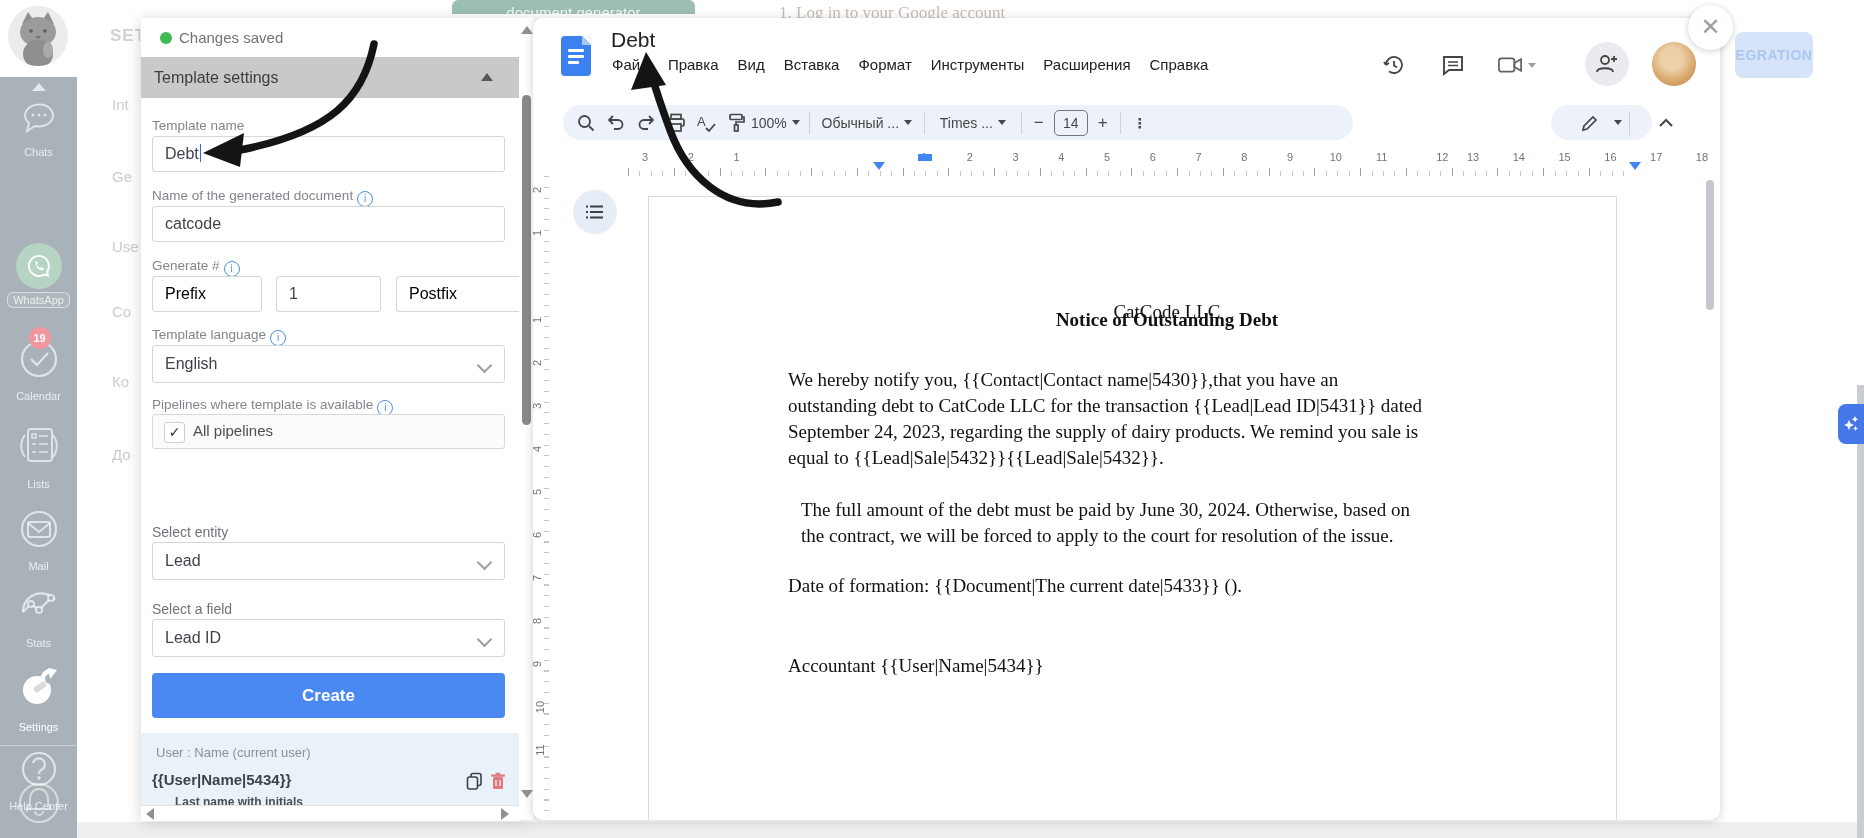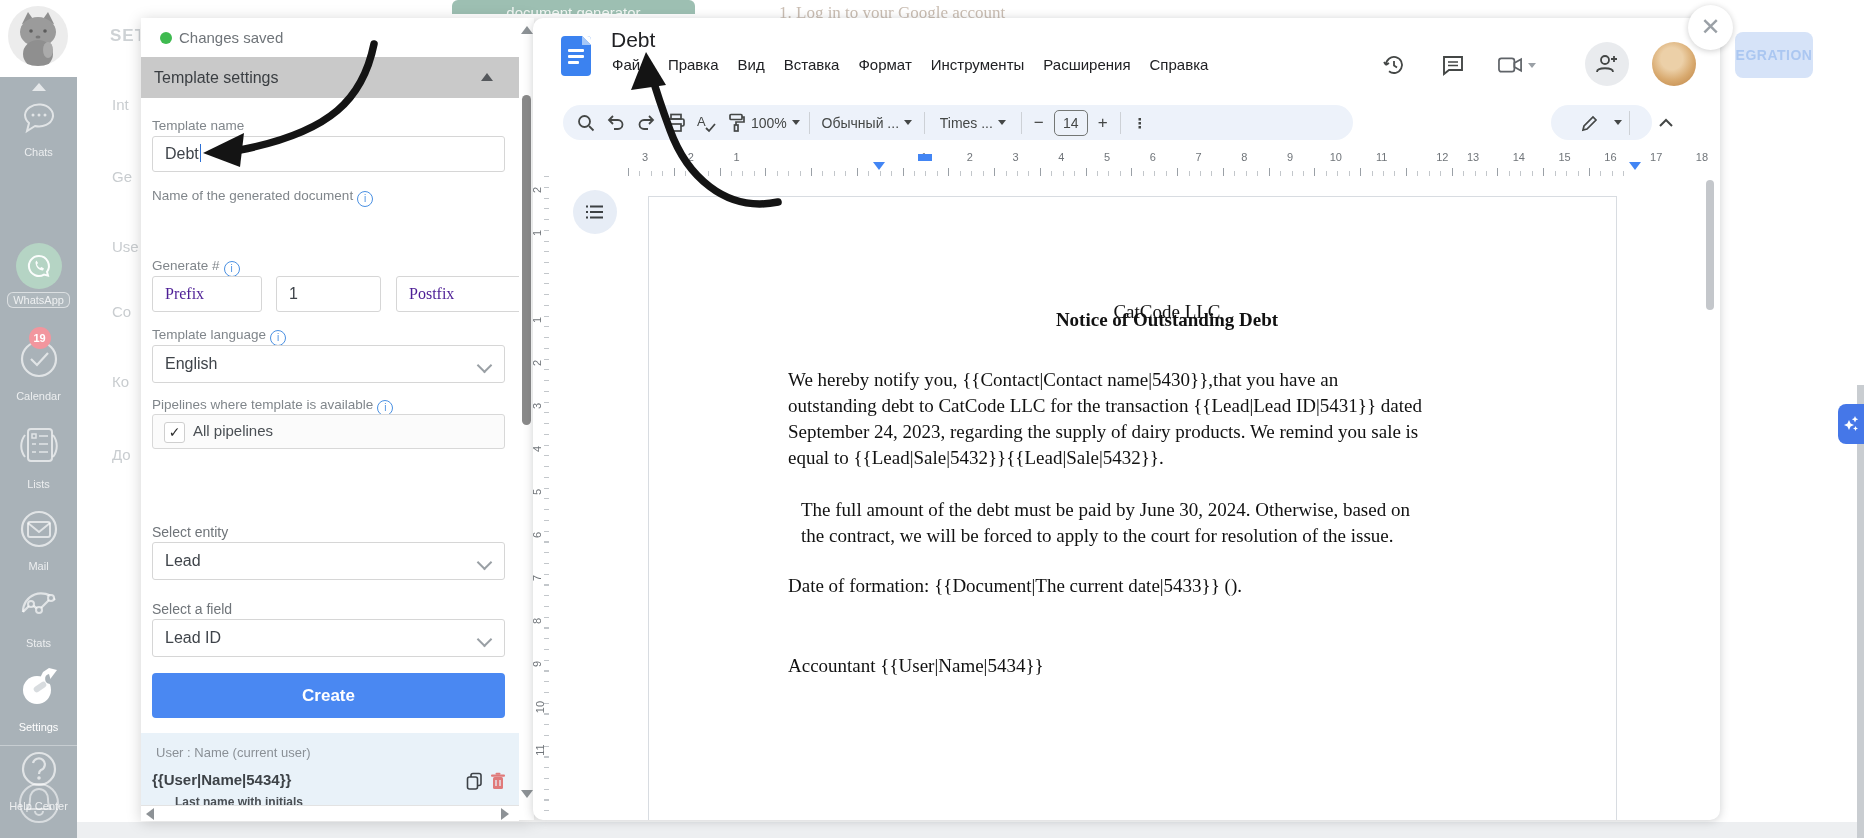--- a/index.html
+++ b/index.html
@@ -31,21 +31,21 @@
   .status-bar{position:absolute;left:0;top:0;width:378px;height:39px;background:#fff;border-bottom:1px solid #ececec;}
   .status-dot{position:absolute;left:19px;top:14px;width:12px;height:12px;border-radius:50%;background:#3fba50;}
   .status-text{position:absolute;left:38px;top:11px;color:#6f7479;font-size:15px;}
   .sec-bar{position:absolute;left:0;width:378px;height:41px;background:#c9c9c9;color:#3a3e42;font-size:16px;line-height:41px;padding-left:13px;box-sizing:border-box;}
   .sec-caret{position:absolute;right:26px;top:16px;width:0;height:0;border-left:6px solid transparent;border-right:6px solid transparent;border-bottom:8px solid #55585c;}
   .p-label{position:absolute;left:11px;color:#80868b;font-size:13.5px;white-space:nowrap;}
   .info-i{display:inline-block;width:14px;height:14px;border:1.4px solid #4a90e2;border-radius:50%;color:#4a90e2;
           font-size:10px;line-height:14px;text-align:center;vertical-align:-2px;margin-left:4px;font-style:normal;}
   .p-input{position:absolute;left:11px;width:353px;height:36px;border:1px solid #d6d6d6;border-radius:3px;background:#fff;
            box-sizing:border-box;font-size:16px;color:#3f444a;line-height:34px;padding-left:12px;}
-  .p-input.ph{color:#4c1d95;font-family:Liberation Serif, serif;}
+  .p-input.ph{color:#000000;}
   .cursor{display:inline-block;width:1.5px;height:18px;background:#2b6fd4;vertical-align:-3px;margin-left:1px;}
   .p-select{position:absolute;left:11px;width:353px;height:38px;border:1px solid #d6d6d6;border-radius:3px;background:#fff;
             box-sizing:border-box;font-size:16px;color:#3f444a;line-height:36px;padding-left:12px;}
   .sel-chev{position:absolute;right:14px;top:14px;width:9px;height:9px;border-right:2px solid #9aa0a5;border-bottom:2px solid #9aa0a5;transform:rotate(45deg);}
   .create-btn{position:absolute;left:11px;top:655px;width:353px;height:45px;background:#4a88f2;border-radius:4px;
               color:#fff;font-weight:bold;font-size:17px;text-align:center;line-height:45px;}
   .ph-rows{position:absolute;left:0;top:715px;width:378px;height:72px;background:#e9f2f9;overflow:hidden;}
   .ph-rows2{position:absolute;left:0;top:787px;width:378px;height:15px;background:#fff;border-top:1px solid #e3e3e3;}
   .vscroll{position:absolute;left:378px;top:0;width:15px;height:802px;background:#fff;}
   .vthumb{position:absolute;left:3px;top:77px;width:9px;height:330px;background:#8a8a8a;border-radius:5px;}
@@ -230,20 +230,23 @@
   </div>
 
   <div class="p-label" style="top:100px">Template name</div>
   <div class="p-input" style="top:118px">
     <span>Debt</span><span class="cursor"></span>
   </div>
 
   <div class="p-label" style="top:170px">
     <span>Name of the generated document</span><i class="info-i">i</i>
   </div>
+  <div class="p-input" style="top:188px">
+    <span>catcode</span>
+  </div>
 
   <div class="p-label" style="top:240px">
     <span>Generate #</span><i class="info-i">i</i>
   </div>
   <div class="p-input ph" style="top:258px;width:110px">Prefix</div>
   <div class="p-input" style="top:258px;left:135px;width:105px">1</div>
   <div class="p-input ph" style="top:258px;left:255px;width:128px">Postfix</div>
 
   <div class="p-label" style="top:309px">
     <span>Template language</span><i class="info-i">i</i>

